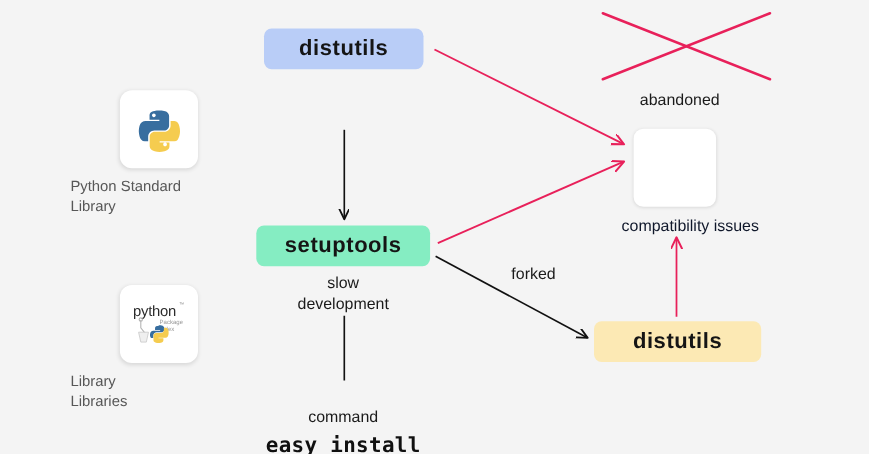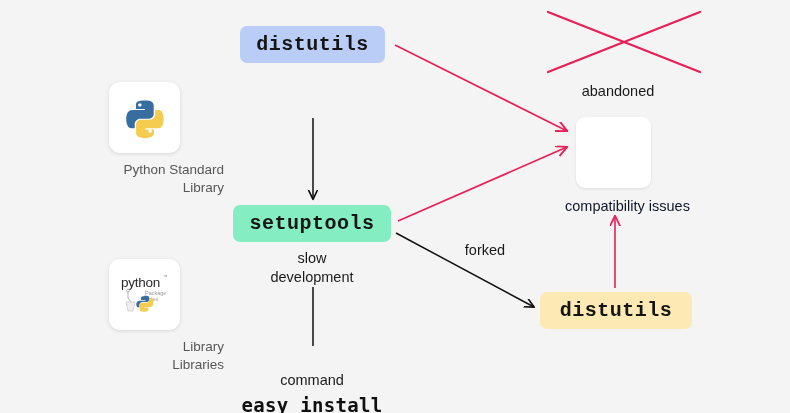--- a/index.html
+++ b/index.html
@@ -16,21 +16,21 @@
     font-family: "Liberation Sans", sans-serif;
   }
 
   
   .node {
     position: absolute;
     display: flex;
     align-items: center;
     justify-content: center;
     border-radius: 7px;
-    font-family: Liberation Mono, monospace;
+    font-family: Liberation Sans, sans-serif;
     font-weight: 700;
     font-size: 20px;
     letter-spacing: 0.5px;
     color: #151515;
     box-sizing: border-box;
   }
   .node-distutils  { left: 240px; top: 26px;  width: 145px; height: 37px; background: #b9cdf7; }
   .node-distutils2 { left: 546px; top: 26px;  width: 145px; height: 37px; background: #c6b7f5; }
   .node-setuptools { left: 233px; top: 205px; width: 158px; height: 37px; background: #85edc2; }
   .node-distribute { left: 540px; top: 292px; width: 152px; height: 37px; background: #fce9b4; }
@@ -84,21 +84,21 @@
     display: flex;
     align-items: center;
     justify-content: center;
   }
   .tile-python { left: 109px; top: 82px; }
   .tile-pypi   { left: 109px; top: 259px; }
 
   .icon-caption {
     position: absolute;
     width: 160px;
-    text-align: right;
+    text-align: left;
     font-family: "Liberation Sans", sans-serif;
     font-size: 13.5px;
     color: #575757;
     line-height: 1.35;
     white-space: pre-line;
   }
   .cap-pystd  { left: 64px; top: 161px; }
   .cap-extlib { left: 64px; top: 338px; }
 
   

